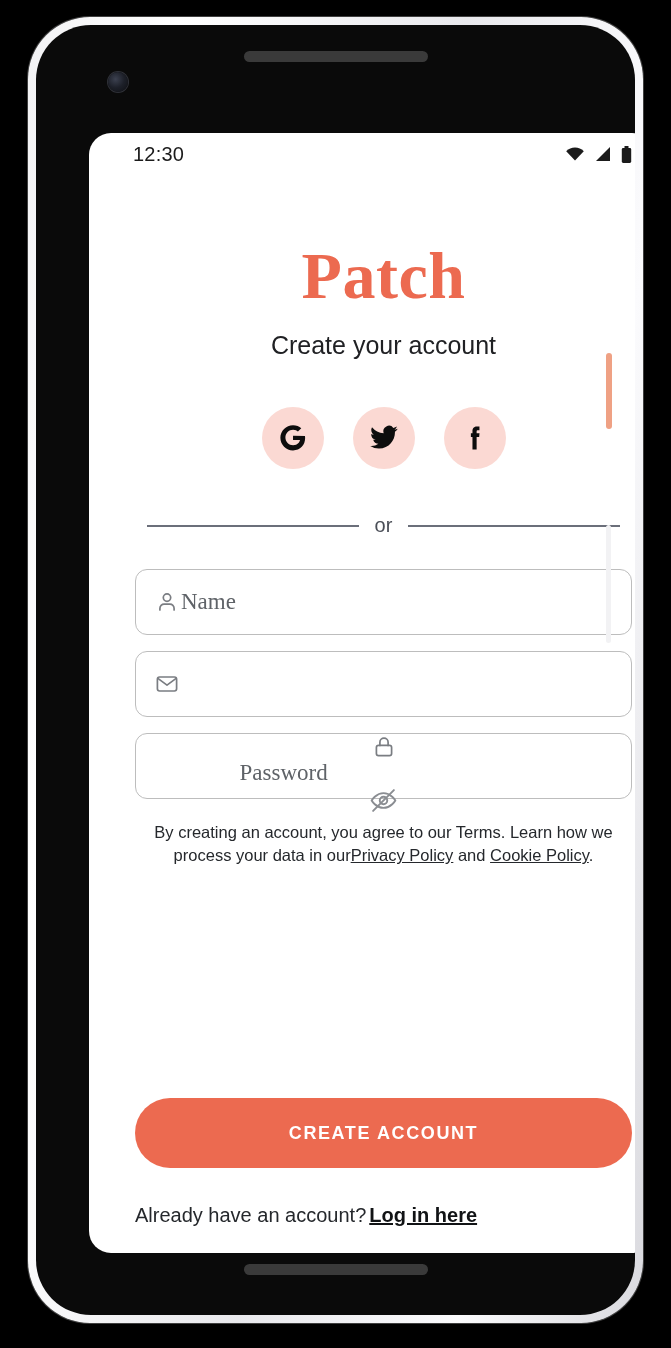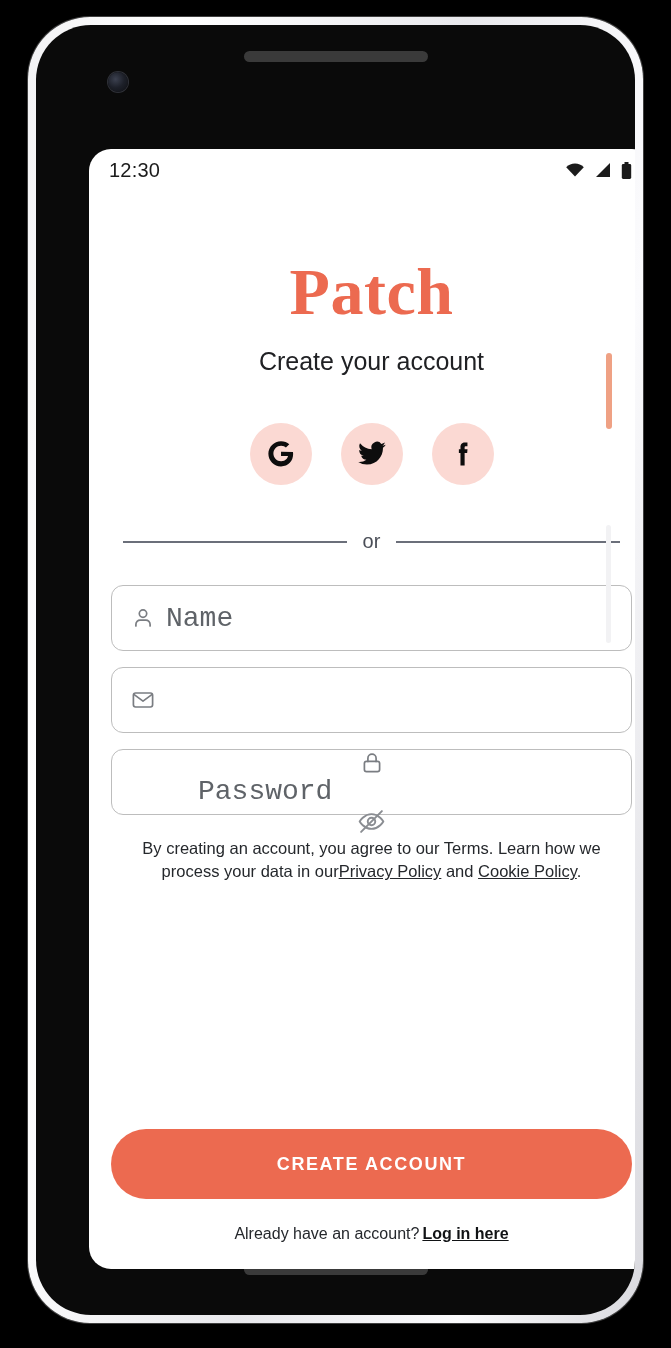--- a/index.html
+++ b/index.html
@@ -86,28 +86,29 @@
     width: 5px;
     height: 118px;
     border-radius: 3px;
     background: #f2f2f4;
   }
 
   
   .screen {
     position: absolute;
     left: 53px;
-    top: 124px;
+    top: 108px;
     width: 565px;
     height: 1120px;
     background: #ffffff;
     border-radius: 22px;
     overflow: hidden;
     display: flex;
     flex-direction: column;
+    padding-left: 24px;
   }
 
   
   .status-bar {
     height: 42px;
     flex: none;
     display: flex;
     align-items: center;
     justify-content: space-between;
     padding: 0 22px 0 20px;
@@ -211,24 +212,24 @@
     display: flex;
     align-items: center;
     justify-content: center;
   }
 
   .field input {
     flex: 1 1 auto;
     border: none;
     outline: none;
     background: transparent;
-    font-family: Liberation Mono, monospace;
-    font-size: 28px;
+    font-family: Liberation Serif, serif;
+    font-size: 23px;
     color: #3c4043;
-    margin-left: 10px;
+    margin-left: 1px;
     min-width: 0;
   }
   .field input::placeholder { color: #5f6368; opacity: 1; }
 
   .eye-toggle {
     flex: none;
     background: none;
     border: none;
     padding: 0;
     cursor: pointer;
@@ -265,24 +266,24 @@
     border: none;
     color: #ffffff;
     font-family: "Liberation Sans", sans-serif;
     font-size: 18px;
     font-weight: bold;
     letter-spacing: 1.6px;
     cursor: pointer;
   }
 
   .login-row {
-    margin-top: 26px;
+    margin-top: 36px;
     margin-bottom: 26px;
-    text-align: center;
-    font-size: 16px;
+    text-align: left;
+    font-size: 20px;
     color: #25282c;
   }
   .login-row a {
     color: #111315;
     font-weight: bold;
     text-decoration: underline;
     margin-left: 3px;
   }
 </style>
 </head>

